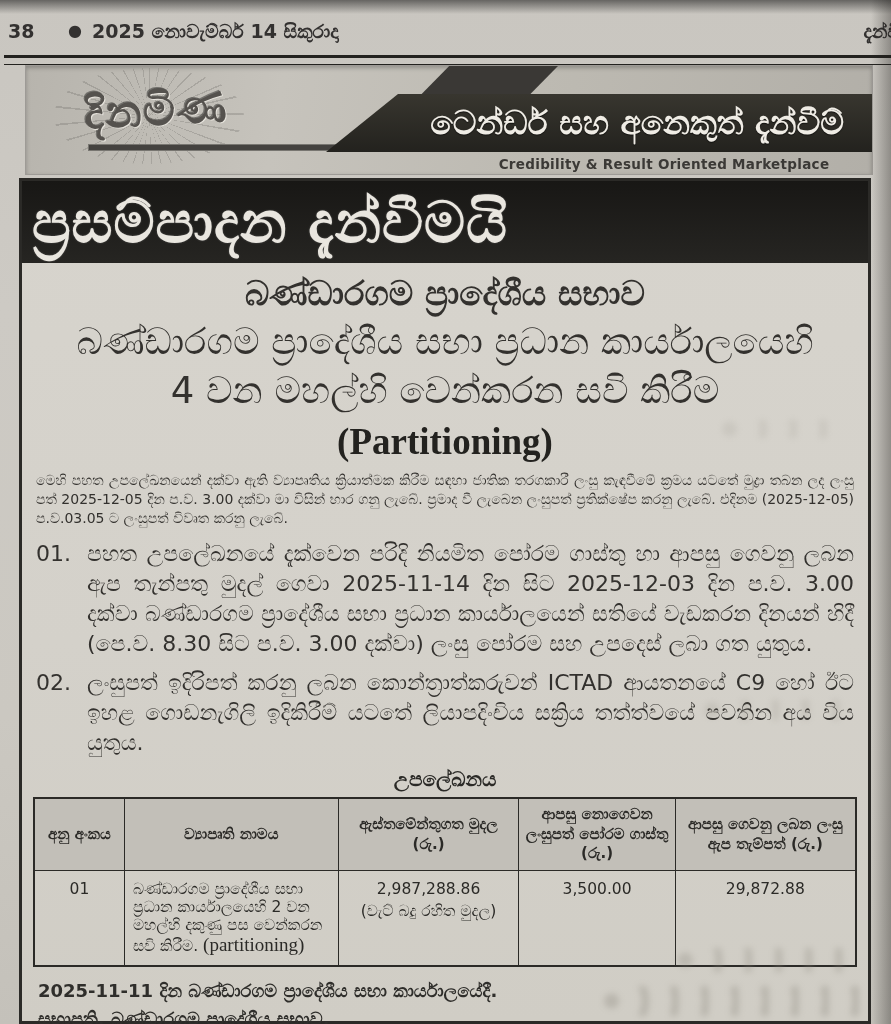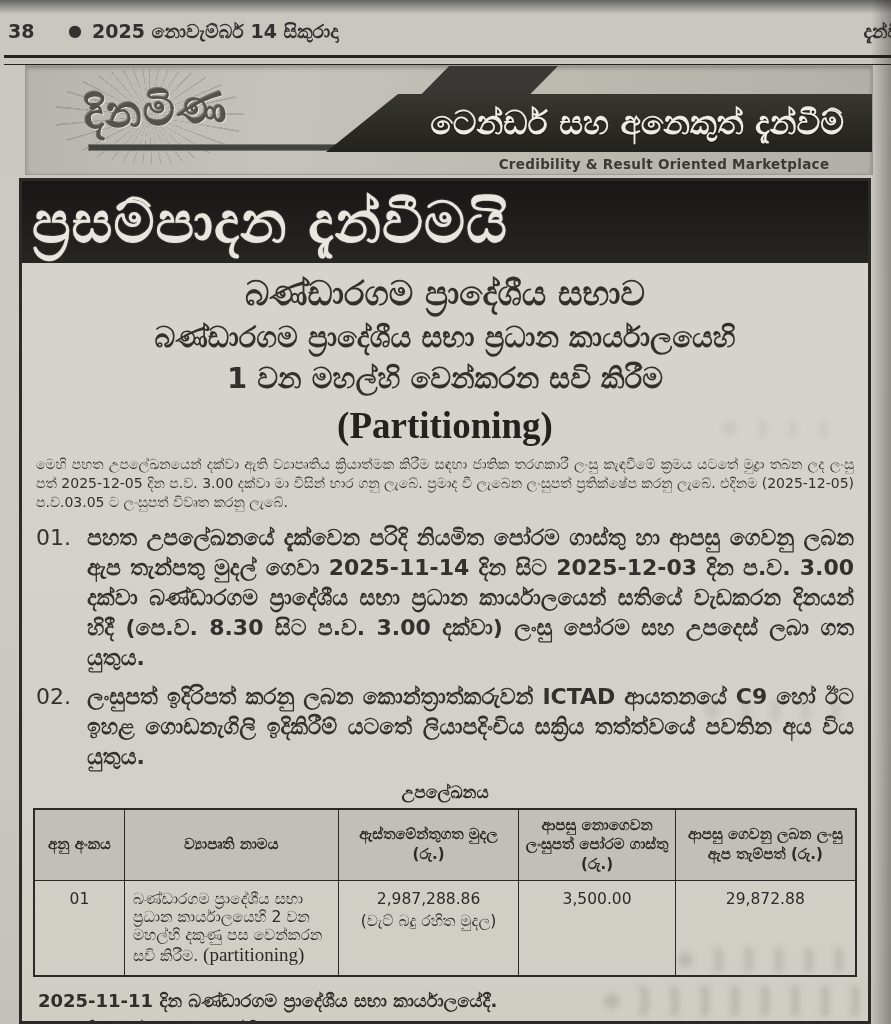--- a/index.html
+++ b/index.html
@@ -43,29 +43,29 @@
     font-size:13.5px;font-weight:bold;color:#3b3936;letter-spacing:.3px;}
 
   
   .notice{position:absolute;left:19px;top:178px;width:852px;height:846px;
     border:3px solid #2b2a27;background:linear-gradient(180deg,#d7d4cd 0%,#d4d1ca 55%,#d0cdc5 100%);
     box-sizing:border-box;}
   .titleband{height:82px;background:linear-gradient(180deg,#181715,#262522);display:flex;align-items:center;}
   .titleband span{color:#e9e6df;font-size:57px;font-weight:bold;padding-left:10px;letter-spacing:1px;
     white-space:nowrap;text-shadow:0 0 2px rgba(255,255,255,.25);}
   .org{margin:10px 0 0;text-align:center;font-size:34px;font-weight:bold;color:#33312e;}
-  .sub{margin:6px 0 0;text-align:center;font-size:29px;font-weight:bold;color:#33312e;}
+  .sub{margin:6px 0 0;text-align:center;font-size:37px;font-weight:normal;color:#33312e;}
   .partition{margin:8px 0 4px;text-align:center;font-size:37px;font-weight:bold;color:#23221f;
     font-family:"Liberation Serif",serif;}
   .intro{margin:8px 14px 0;font-size:14px;line-height:1.37;text-align:justify;color:#33312e;}
   .items{margin:10px 14px 0;}
   .item{display:flex;gap:16px;margin-bottom:9px;font-size:22px;line-height:1.37;color:#33312e;}
   .item .no{flex:0 0 32px;}
-  .item .txt{flex:1;text-align:justify;font-weight:bold;}
-  .schedule-title{text-align:center;font-size:17px;font-weight:bold;margin:2px 0 6px;color:#2b2a27;}
+  .item .txt{flex:1;text-align:justify;}
+  .schedule-title{text-align:center;font-size:20px;font-weight:bold;margin:2px 0 6px;color:#2b2a27;}
 
   table.sched{width:824px;margin:0 auto;border-collapse:collapse;table-layout:fixed;
     border:2px solid #2b2a27;background:transparent;}
   table.sched th{background:#c2bfb8;border:1.5px solid #2b2a27;font-size:15px;font-weight:bold;
     padding:6px 4px;color:#2b2a27;line-height:1.3;}
   table.sched td{border:1.5px solid #2b2a27;font-size:15.5px;padding:9px 8px;vertical-align:top;color:#2b2a27;}
   td.c{text-align:center;}
   .proj-en{font-family:"Liberation Serif",serif;font-size:19px;}
   .amount{font-size:16px;}
   .note{display:block;margin-top:4px;}
@@ -103,21 +103,21 @@
     </div>
     <div class="tagline">Credibility &amp; Result Oriented Marketplace</div>
   </section>
 
   <section class="notice">
     <div class="titleband">
       <span>ප්‍රසම්පාදන දැන්වීමයි</span>
     </div>
     <h2 class="org">බණ්ඩාරගම ප්‍රාදේශීය සභාව</h2>
     <h3 class="sub">බණ්ඩාරගම ප්‍රාදේශීය සභා ප්‍රධාන කාර්යාලයෙහි</h3>
-    <h3 class="sub">1 වන මහල්හි වෙන්කරන සවි කිරීම</h3>
+    <h3 class="sub">4 වන මහල්හි වෙන්කරන සවි කිරීම</h3>
     <div class="partition">(Partitioning)</div>
 
     <p class="intro">මෙහි පහත උපලේඛනයෙන් දක්වා ඇති ව්‍යාපෘතිය ක්‍රියාත්මක කිරීම සඳහා ජාතික තරගකාරී ලංසු කැඳවීමේ ක්‍රමය යටතේ මුද්‍රා තබන ලද ලංසු පත් 2025-12-05 දින ප.ව. 3.00 දක්වා මා විසින් භාර ගනු ලැබේ. ප්‍රමාද වී ලැබෙන ලංසුපත් ප්‍රතික්ෂේප කරනු ලැබේ. එදිනම (2025-12-05) ප.ව.03.05 ට ලංසුපත් විවෘත කරනු ලැබේ.</p>
 
     <div class="items">
       <div class="item">
         <span class="no">01.</span>
         <span class="txt">පහත උපලේඛනයේ දැක්වෙන පරිදි නියමිත පෝරම ගාස්තු හා ආපසු ගෙවනු ලබන ඇප තැන්පතු මුදල් ගෙවා 2025-11-14 දින සිට 2025-12-03 දින ප.ව. 3.00 දක්වා බණ්ඩාරගම ප්‍රාදේශීය සභා ප්‍රධාන කාර්යාලයෙන් සතියේ වැඩකරන දිනයන් හිදී (පෙ.ව. 8.30 සිට ප.ව. 3.00 දක්වා) ලංසු පෝරම සහ උපදෙස් ලබා ගත යුතුය.</span>
       </div>
       <div class="item">

